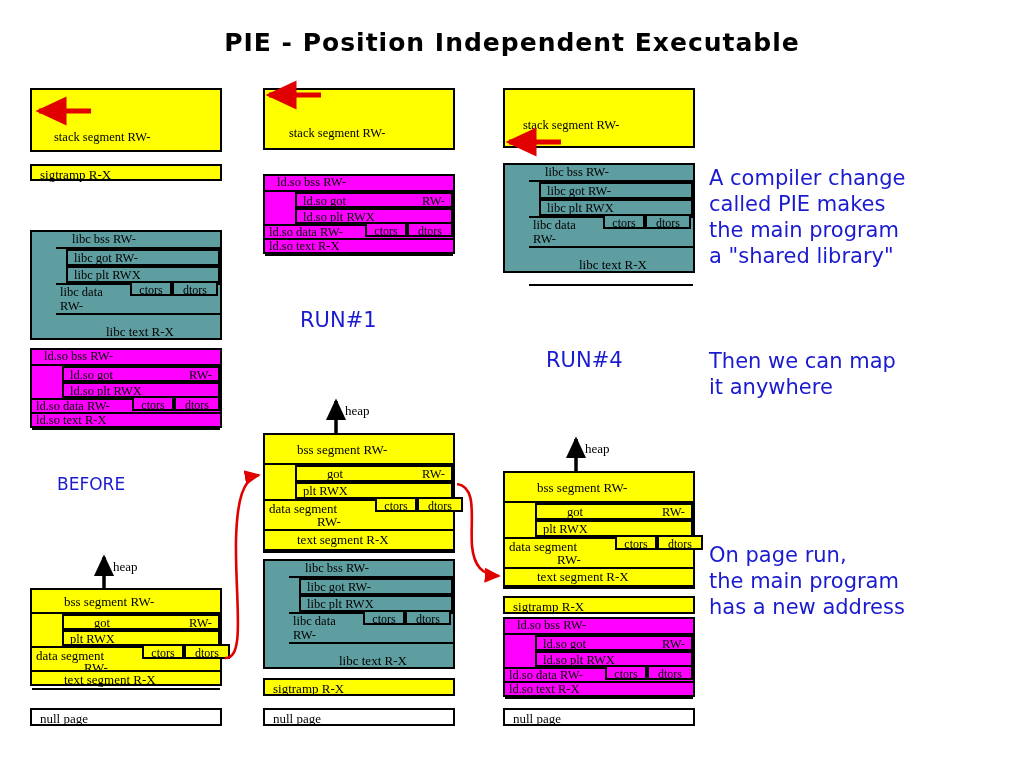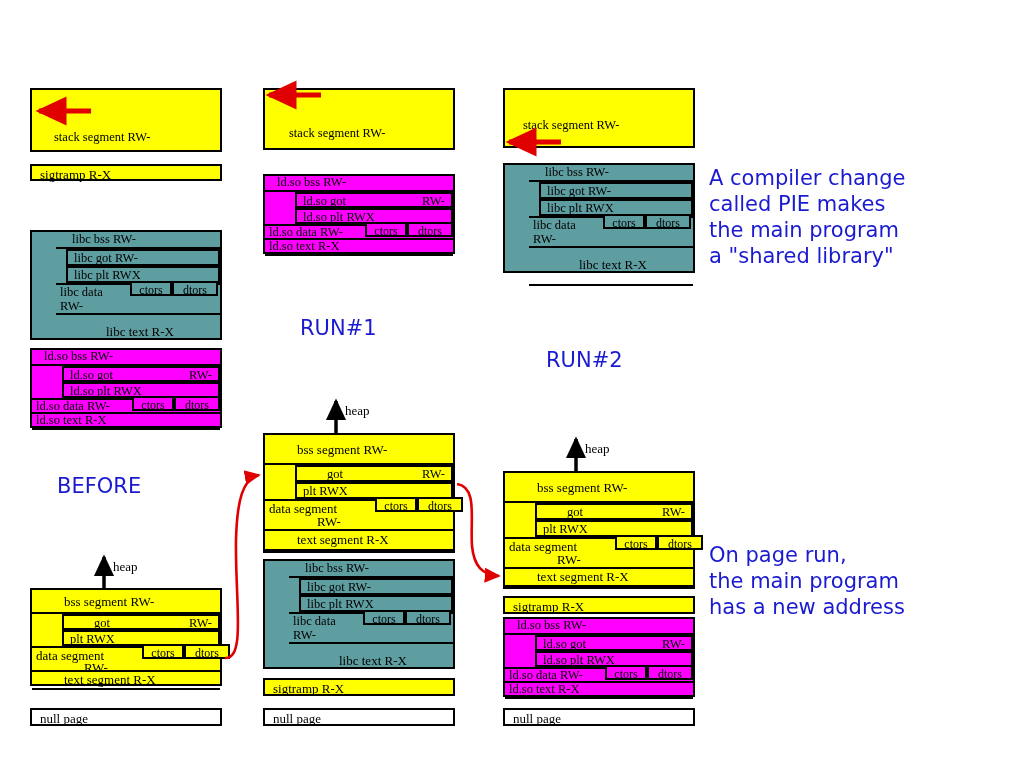--- a/index.html
+++ b/index.html
@@ -92,39 +92,40 @@
     position:absolute;
     color:#1a1ad0;
     font-family:"DejaVu Sans", sans-serif;
     font-size:21px;
     white-space:nowrap;
   }
   .beforelbl{
     position:absolute;
     color:#1a1ad0;
     font-family:"DejaVu Sans", sans-serif;
-    font-size:21px;
+    font-size:17px;
     white-space:nowrap;
     text-align:center;
   }
 
   .heaplbl{
     position:absolute;
     font-family:"Liberation Serif", serif;
     font-size:13px;
     color:#000;
   }
 
   svg.ov{position:absolute;left:0;top:0;width:1024px;height:768px;pointer-events:none;}
 </style>
 </head>
 <body>
 
 <div class="canvas">
 
+  <div id="title">PIE - Position Independent Executable</div>
 
   <div class="mbox" style="left:30px;top:88px;width:192px;height:64px;">
     <div style="position:absolute;left:22px;top:40px;font-size:12.5px;">stack segment RW-</div>
   </div>
 
   <div class="simple" style="left:30px;top:164px;width:192px;height:17px;background:#ffff00;">
     <span>sigtramp R-X</span>
   </div>
 
   <div class="mbox teal" style="left:30px;top:230px;width:192px;height:110px;">
@@ -226,21 +227,21 @@
       <span class="l">ld.so got</span>
       <span class="r">RW-</span>
     </div>
     <div class="sub" style="left:30px;top:32px;width:158px;height:16px;background:#ff00ff;">
       <span class="l">ld.so plt   RWX</span>
     </div>
     <div class="tag" style="left:100px;top:46px;width:42px;height:15px;background:#ff00ff;">ctors</div>
     <div class="tag" style="left:142px;top:46px;width:46px;height:15px;background:#ff00ff;">dtors</div>
   </div>
 
-  <div class="runlbl" style="left:300px;top:316px;">RUN#1</div>
+  <div class="runlbl" style="left:300px;top:308px;">RUN#1</div>
 
   <div class="heaplbl" style="left:345px;top:403px;">heap</div>
 
   <div class="mbox" style="left:263px;top:433px;width:192px;height:120px;">
     <div class="row" style="height:30px;">
       <span class="lbl" style="left:32px;top:8px;font-size:13px;">bss segment RW-</span>
     </div>
     <div class="row" style="height:17px;border-bottom:none;"></div>
     <div class="row" style="height:17px;border-bottom:none;"></div>
     <div class="row" style="height:32px;border-top:2px solid #000;">
@@ -312,21 +313,21 @@
     <div class="sub" style="left:34px;top:17px;width:154px;height:17px;background:#5f9ea0;">
       <span class="l">libc got   RW-</span>
     </div>
     <div class="sub" style="left:34px;top:34px;width:154px;height:17px;background:#5f9ea0;">
       <span class="l">libc plt   RWX</span>
     </div>
     <div class="tag" style="left:98px;top:49px;width:42px;height:15px;background:#5f9ea0;">ctors</div>
     <div class="tag" style="left:140px;top:49px;width:46px;height:15px;background:#5f9ea0;">dtors</div>
   </div>
 
-  <div class="runlbl" style="left:546px;top:348px;">RUN#2</div>
+  <div class="runlbl" style="left:546px;top:348px;">RUN#4</div>
 
   <div class="heaplbl" style="left:585px;top:441px;">heap</div>
 
   <div class="mbox" style="left:503px;top:471px;width:192px;height:118px;">
     <div class="row" style="height:30px;">
       <span class="lbl" style="left:32px;top:8px;font-size:13px;">bss segment RW-</span>
     </div>
     <div class="row" style="height:17px;border-bottom:none;"></div>
     <div class="row" style="height:17px;border-bottom:none;"></div>
     <div class="row" style="height:32px;border-top:2px solid #000;">
@@ -376,20 +377,22 @@
 
   <div class="simple" style="left:503px;top:708px;width:192px;height:18px;background:#ffffff;">
     <span>null page</span>
   </div>
 
   <div class="blue" style="left:709px;top:165px;">A compiler change
 called PIE makes
 the main program
 a "shared library"</div>
 
+  <div class="blue" style="left:709px;top:348px;">Then we can map
+it anywhere</div>
 
   <div class="blue" style="left:709px;top:542px;">On page run,
 the main program
 has a new address</div>
 
   <svg class="ov" viewBox="0 0 1024 768" xmlns="http://www.w3.org/2000/svg">
     <defs>
       <marker id="redhead" markerWidth="7" markerHeight="7" refX="5.5" refY="3.2" orient="auto" markerUnits="strokeWidth">
         <path d="M0,0.3 L6.2,3.2 L0,6.1 z" fill="#e00000"></path>
       </marker>

